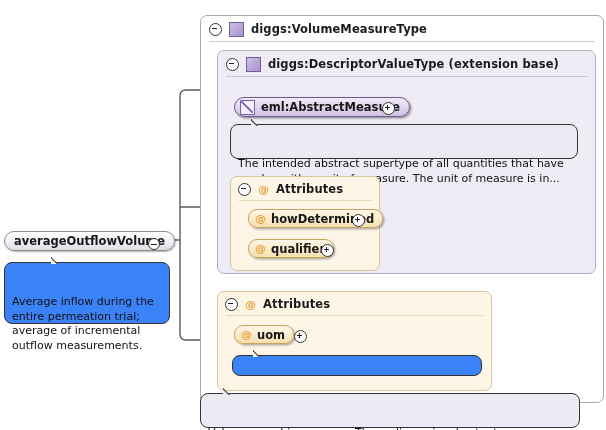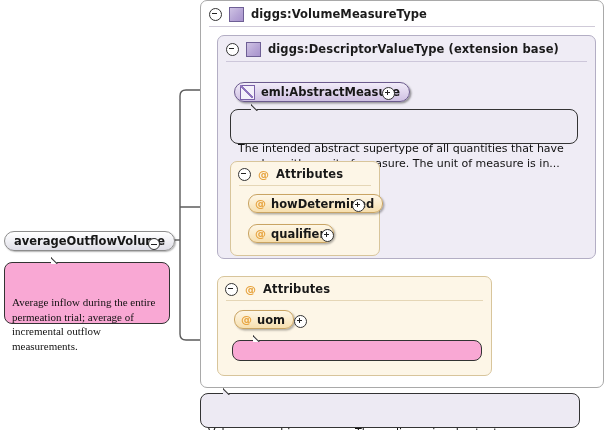--- a/index.html
+++ b/index.html
@@ -138,21 +138,21 @@
     border:1px solid #333333;
     border-radius:8px;
     font-size:11px;
     line-height:14.5px;
     color:#111;
     padding:3px 7px 4px 7px;
     box-sizing:border-box;
     white-space:pre-line;
   }
   .bubble.lav{background:#edeaf3;}
-  .bubble.wht{background:#f9a8d4;font-family:Liberation Serif, serif;}
+  .bubble.wht{background:#3b82f6;}
   .bubble .tail{
     position:absolute;top:-7px;width:15px;height:8px;overflow:hidden;
   }
   .bubble .tail::before{
     content:"";position:absolute;left:0;top:1px;width:11px;height:11px;
     transform:rotate(45deg);transform-origin:0 0;
   }
   .bubble.lav .tail::before{background:#edeaf3;border-left:1px solid #333;border-top:1px solid #333;}
   .bubble.wht .tail::before{background:#ffffff;border-left:1px solid #333;border-top:1px solid #333;}
 
@@ -179,21 +179,21 @@
   </div>
   <span class="circ big abs" style="left:148px;top:235px;"></span>
 
   
   <div class="bubble wht" style="left:4px;top:262px;width:166px;height:62px;">
     <span class="tail" style="left:46px;"></span>
     <span>Average inflow during the entire permeation trial; average of incremental outflow measurements.</span>
   </div>
 
   
-  <div class="outer-box" style="left:200px;top:0;width:404px;height:388px;">
+  <div class="outer-box" style="left:200px;top:15px;width:404px;height:388px;">
 
     <div class="box-header">
       <span class="circ"></span>
       <span class="type-sq"></span>
       <span>diggs:VolumeMeasureType</span>
       <span class="hdr-rule"></span>
     </div>
 
     <div class="inner-box" style="left:16px;top:34px;width:379px;height:224px;">
 

